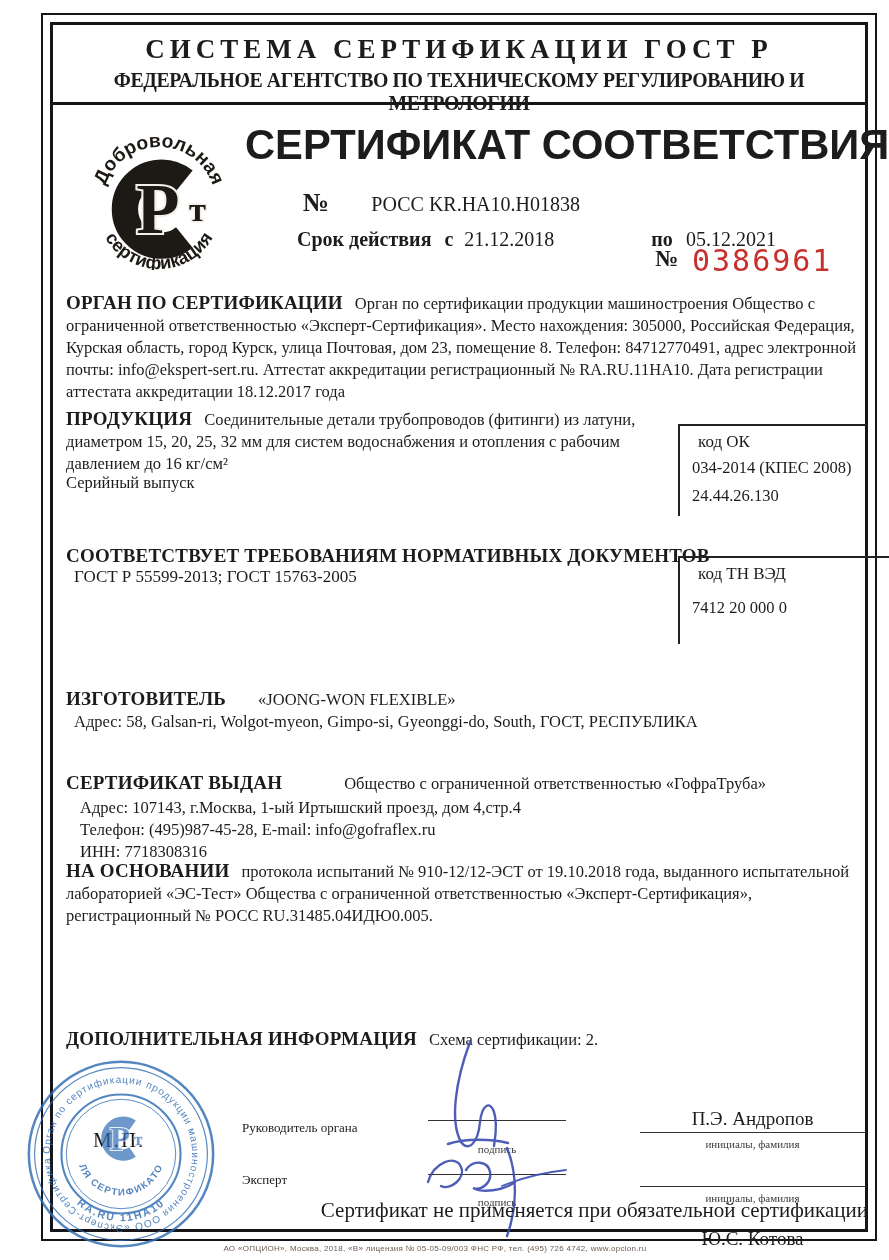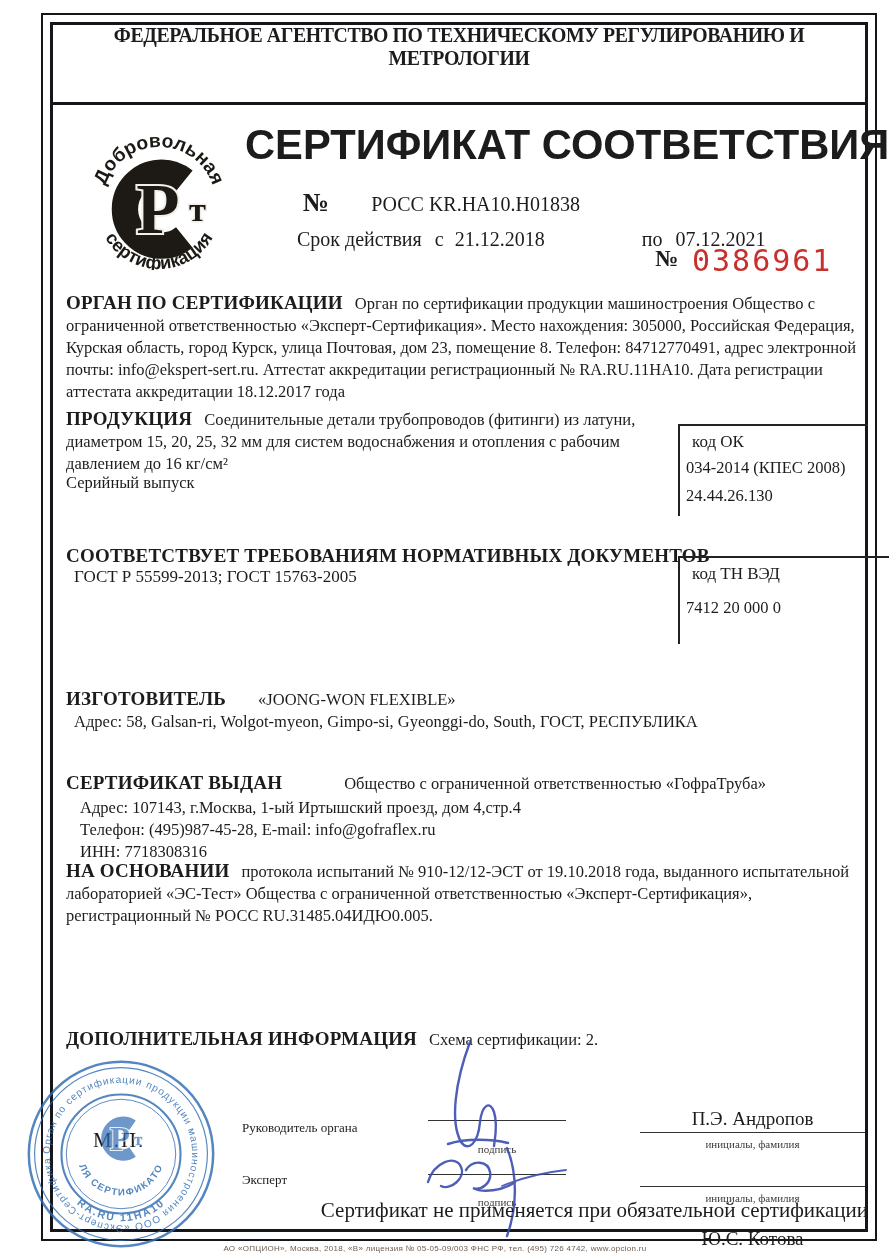--- a/index.html
+++ b/index.html
@@ -20,28 +20,28 @@
   .abs{position:absolute;}
   .header-box{position:absolute;left:50px;top:20px;width:818px;height:85px;border-bottom:3px solid #15151a;text-align:center;}
   .hdr1{margin-top:14px;font-size:27px;font-weight:bold;letter-spacing:5px;font-family:"Liberation Serif",serif;}
   .hdr2{margin-top:4px;font-size:20px;font-weight:bold;letter-spacing:-0.4px;transform:scaleX(0.99);font-family:"Liberation Serif",serif;}
   .doc-title{position:absolute;left:245px;top:120px;width:625px;text-align:center;
     font-family:"Liberation Sans",sans-serif;font-weight:bold;font-size:43px;letter-spacing:0px;
     transform:scaleX(0.97);transform-origin:left;white-space:nowrap;}
   .num-row{position:absolute;left:303px;top:188px;font-size:20px;}
   .num-sign{font-size:26px;font-weight:bold;margin-right:42px;}
   .validity-row{position:absolute;left:297px;top:228px;font-size:20px;}
-  .vb{font-weight:normal;}
+  .vb{font-weight:bold;}
   .blank-no{position:absolute;left:655px;top:246px;font-size:23px;font-weight:bold;}
   .blank-digits{position:absolute;left:692px;top:243px;font-family:"DejaVu Sans Mono",monospace;
     font-size:30px;color:var(--red);letter-spacing:2px;}
   .sec{position:absolute;left:66px;width:800px;font-size:16.5px;line-height:1.33;}
   .sec b{font-size:19px;letter-spacing:0.2px;margin-right:12px;font-family:"Liberation Serif",serif;}
   .narrow{width:606px;}
-  .codebox{position:absolute;border-top:2px solid #222;border-left:2px solid #222;padding:6px 0 0 12px;font-size:17px;}
+  .codebox{position:absolute;border-top:2px solid #222;border-left:2px solid #222;padding:6px 0 0 18px;font-size:17px;}
   .codebox .cb-val{margin-left:-6px;margin-top:6px;font-size:16.5px;line-height:1.25;}
   .sig-label{position:absolute;left:242px;font-size:13px;font-weight:normal;}
   .sig-line{position:absolute;border-bottom:1.5px solid #333;}
   .sig-caption{position:absolute;font-size:11px;color:#3a3a3a;text-align:center;}
   .sig-name{position:absolute;font-size:19px;text-align:center;}
   .mp{position:absolute;left:93px;top:1128px;font-size:21px;letter-spacing:2px;}
   .bottom-note{position:absolute;left:50px;top:1198px;width:818px;text-align:right;font-size:21px;}
   .imprint{position:absolute;left:0;top:1244px;width:870px;text-align:center;
     font-family:"Liberation Sans",sans-serif;font-size:8px;color:#6e5c50;letter-spacing:0.3px;}
   .stamp{position:absolute;left:25px;top:1058px;width:192px;height:192px;opacity:0.82;}
@@ -49,20 +49,21 @@
   .logo{position:absolute;left:83px;top:118px;width:152px;height:152px;}
 </style>
 </head>
 <body>
 
 <div class="frame-outer">
   <div class="frame-inner"></div>
 </div>
 
 <div class="header-box">
+  <div class="hdr1">СИСТЕМА СЕРТИФИКАЦИИ ГОСТ Р</div>
   <div class="hdr2">ФЕДЕРАЛЬНОЕ АГЕНТСТВО ПО ТЕХНИЧЕСКОМУ РЕГУЛИРОВАНИЮ И МЕТРОЛОГИИ</div>
 </div>
 
 <svg class="logo" viewBox="0 0 150 150">
   <defs>
     <path id="lt" d="M 20,74 A 56,56 0 0 1 130,74"></path>
     <path id="lb" d="M 14,88 A 60,60 0 0 0 136,88"></path>
   </defs>
   <text font-family="Liberation Sans, sans-serif" font-size="19" font-weight="bold" fill="#1d1a16">
     <textPath href="#lt" startOffset="50%" text-anchor="middle">Добровольная</textPath>
@@ -79,21 +80,21 @@
 
 <div class="num-row">
   <span class="num-sign">№</span><span>РОСС KR.HA10.H01838</span>
 </div>
 
 <div class="validity-row">
   <span class="vb">Срок действия</span>
   <span class="vb" style="margin-left:8px">с</span>
   <span style="margin-left:6px">21.12.2018</span>
   <span class="vb" style="margin-left:92px">по</span>
-  <span style="margin-left:8px">07.12.2021</span>
+  <span style="margin-left:8px">05.12.2021</span>
 </div>
 
 <div class="blank-no">№</div>
 <div class="blank-digits">0386961</div>
 
 <p class="sec" style="top:290px">
   <b>ОРГАН ПО СЕРТИФИКАЦИИ</b><span>Орган по сертификации продукции машиностроения Общество с ограниченной ответственностью «Эксперт-Сертификация». Место нахождения: 305000, Российская Федерация, Курская область, город Курск, улица Почтовая, дом 23, помещение 8. Телефон: 84712770491, адрес электронной почты: info@ekspert-sert.ru. Аттестат аккредитации регистрационный № RA.RU.11НА10. Дата регистрации аттестата аккредитации 18.12.2017 года</span>
 </p>
 
 <p class="sec narrow" style="top:406px">

